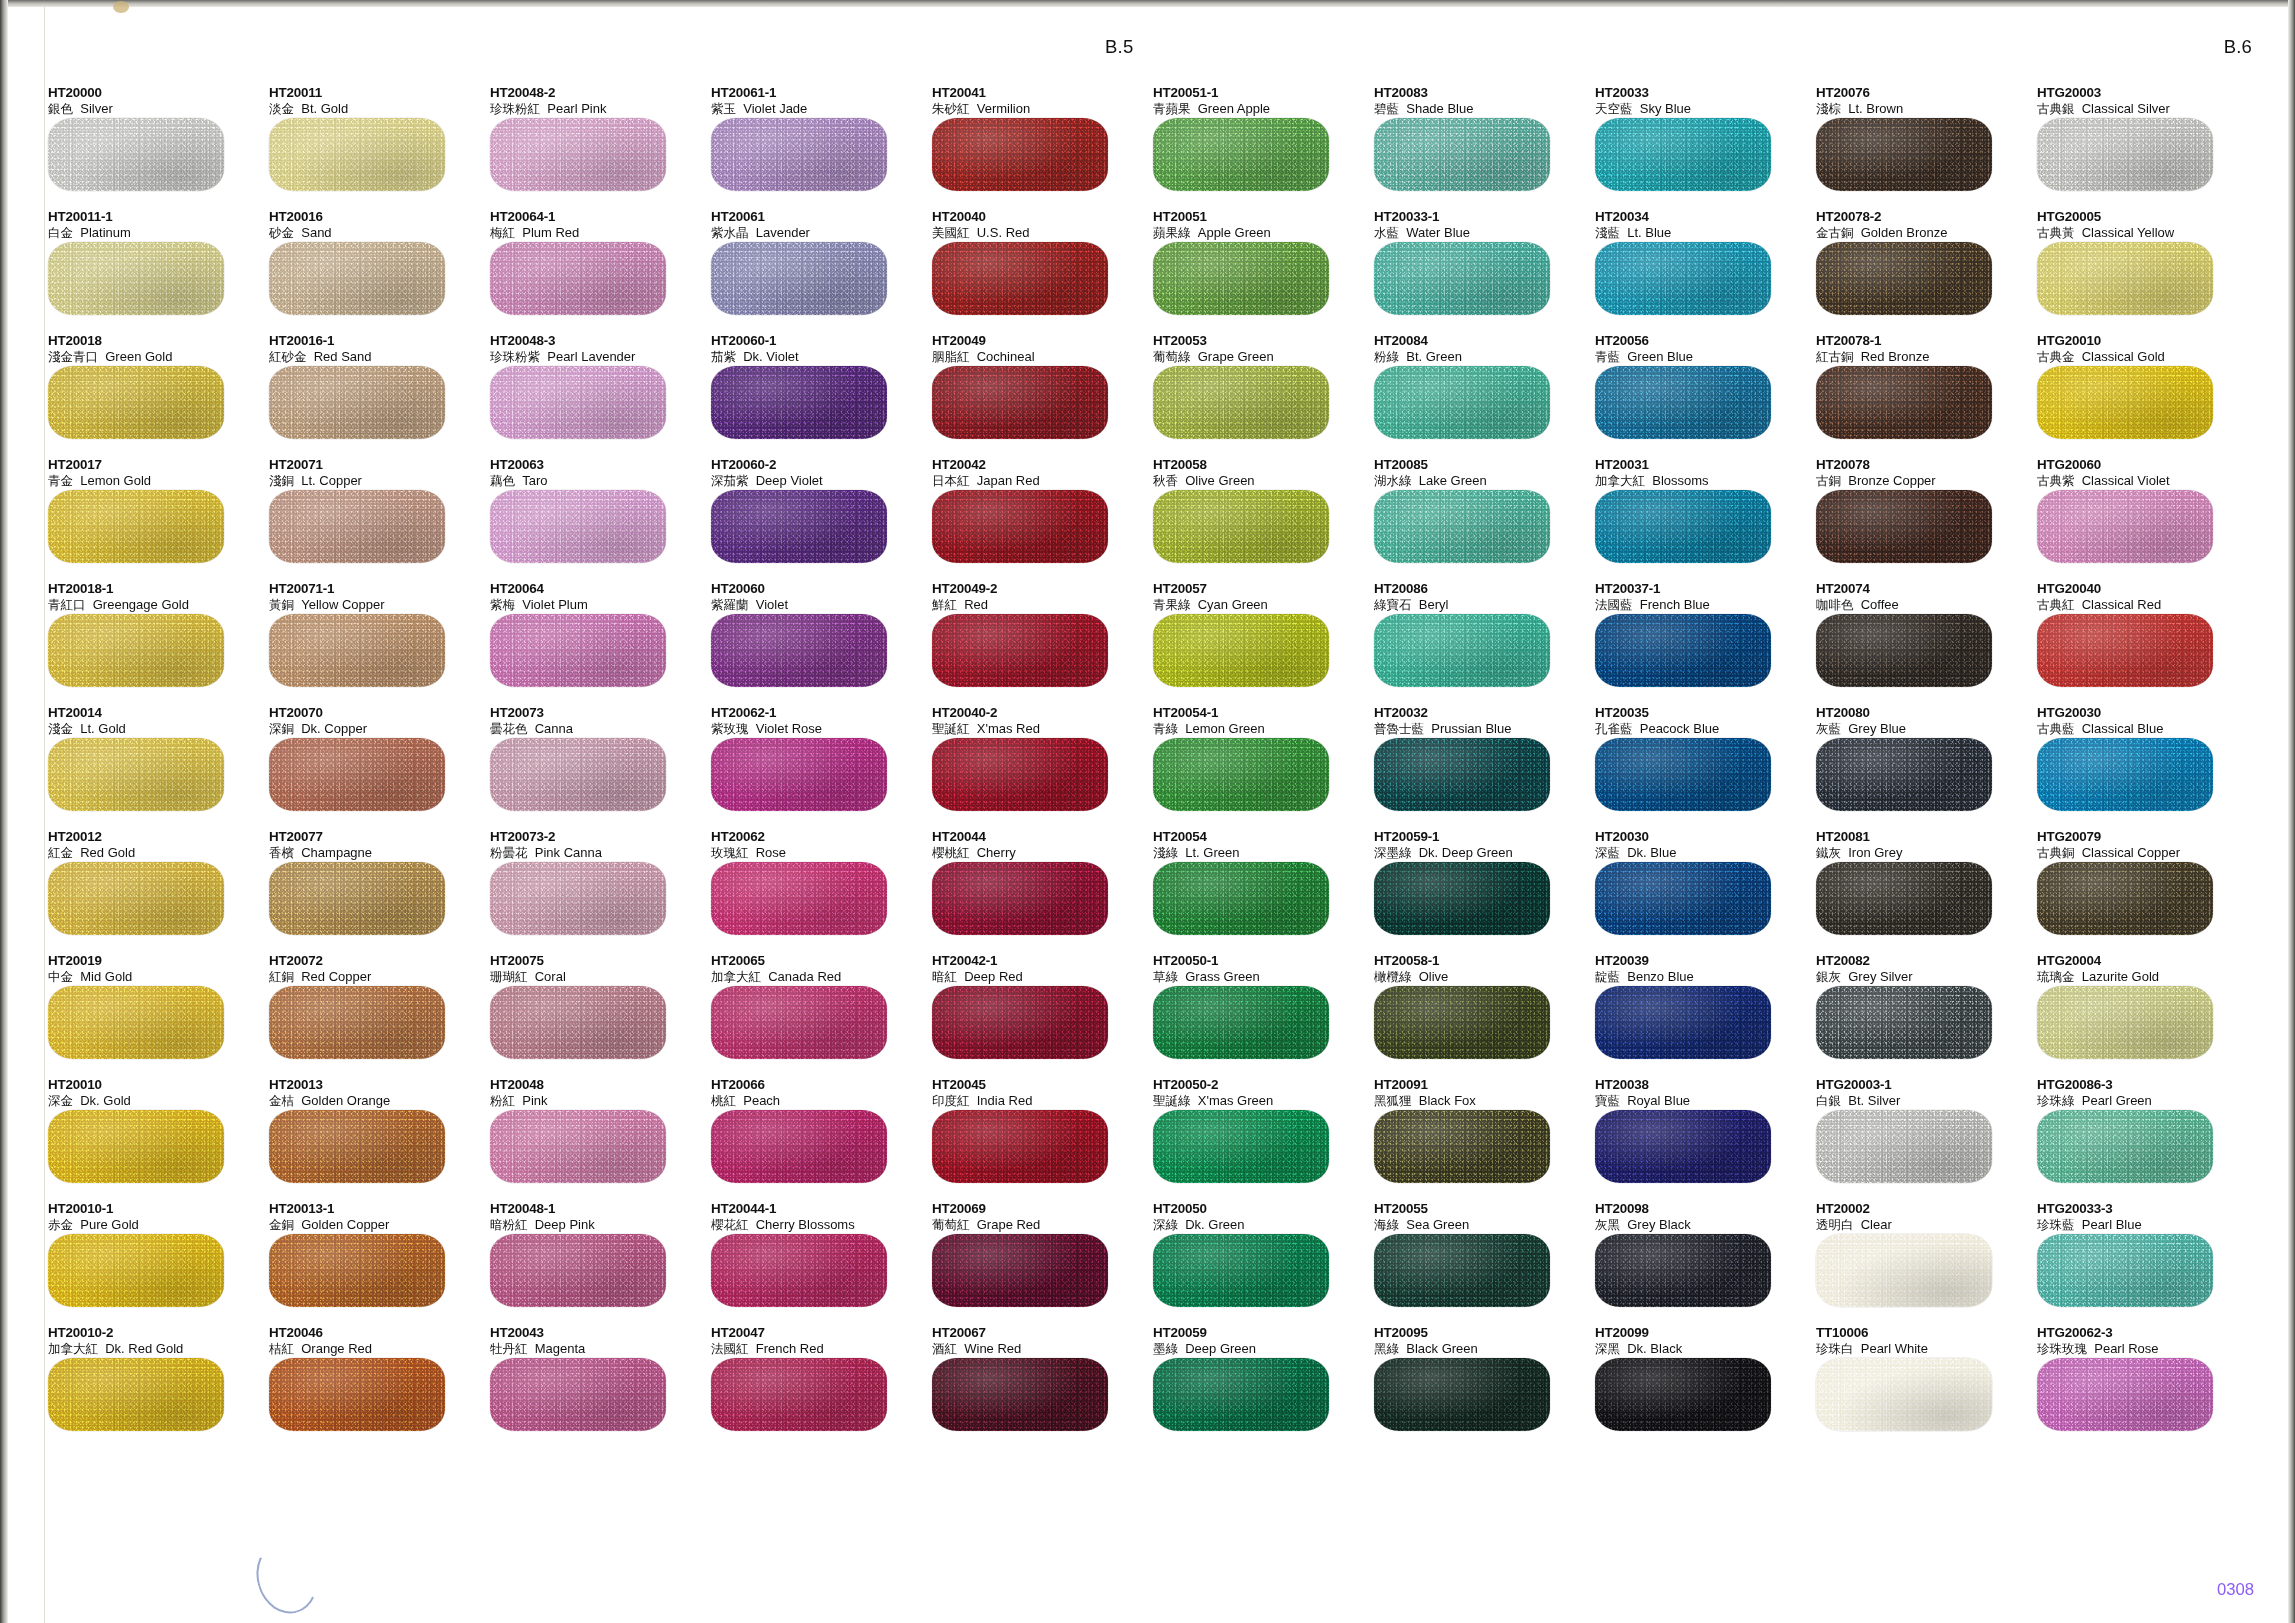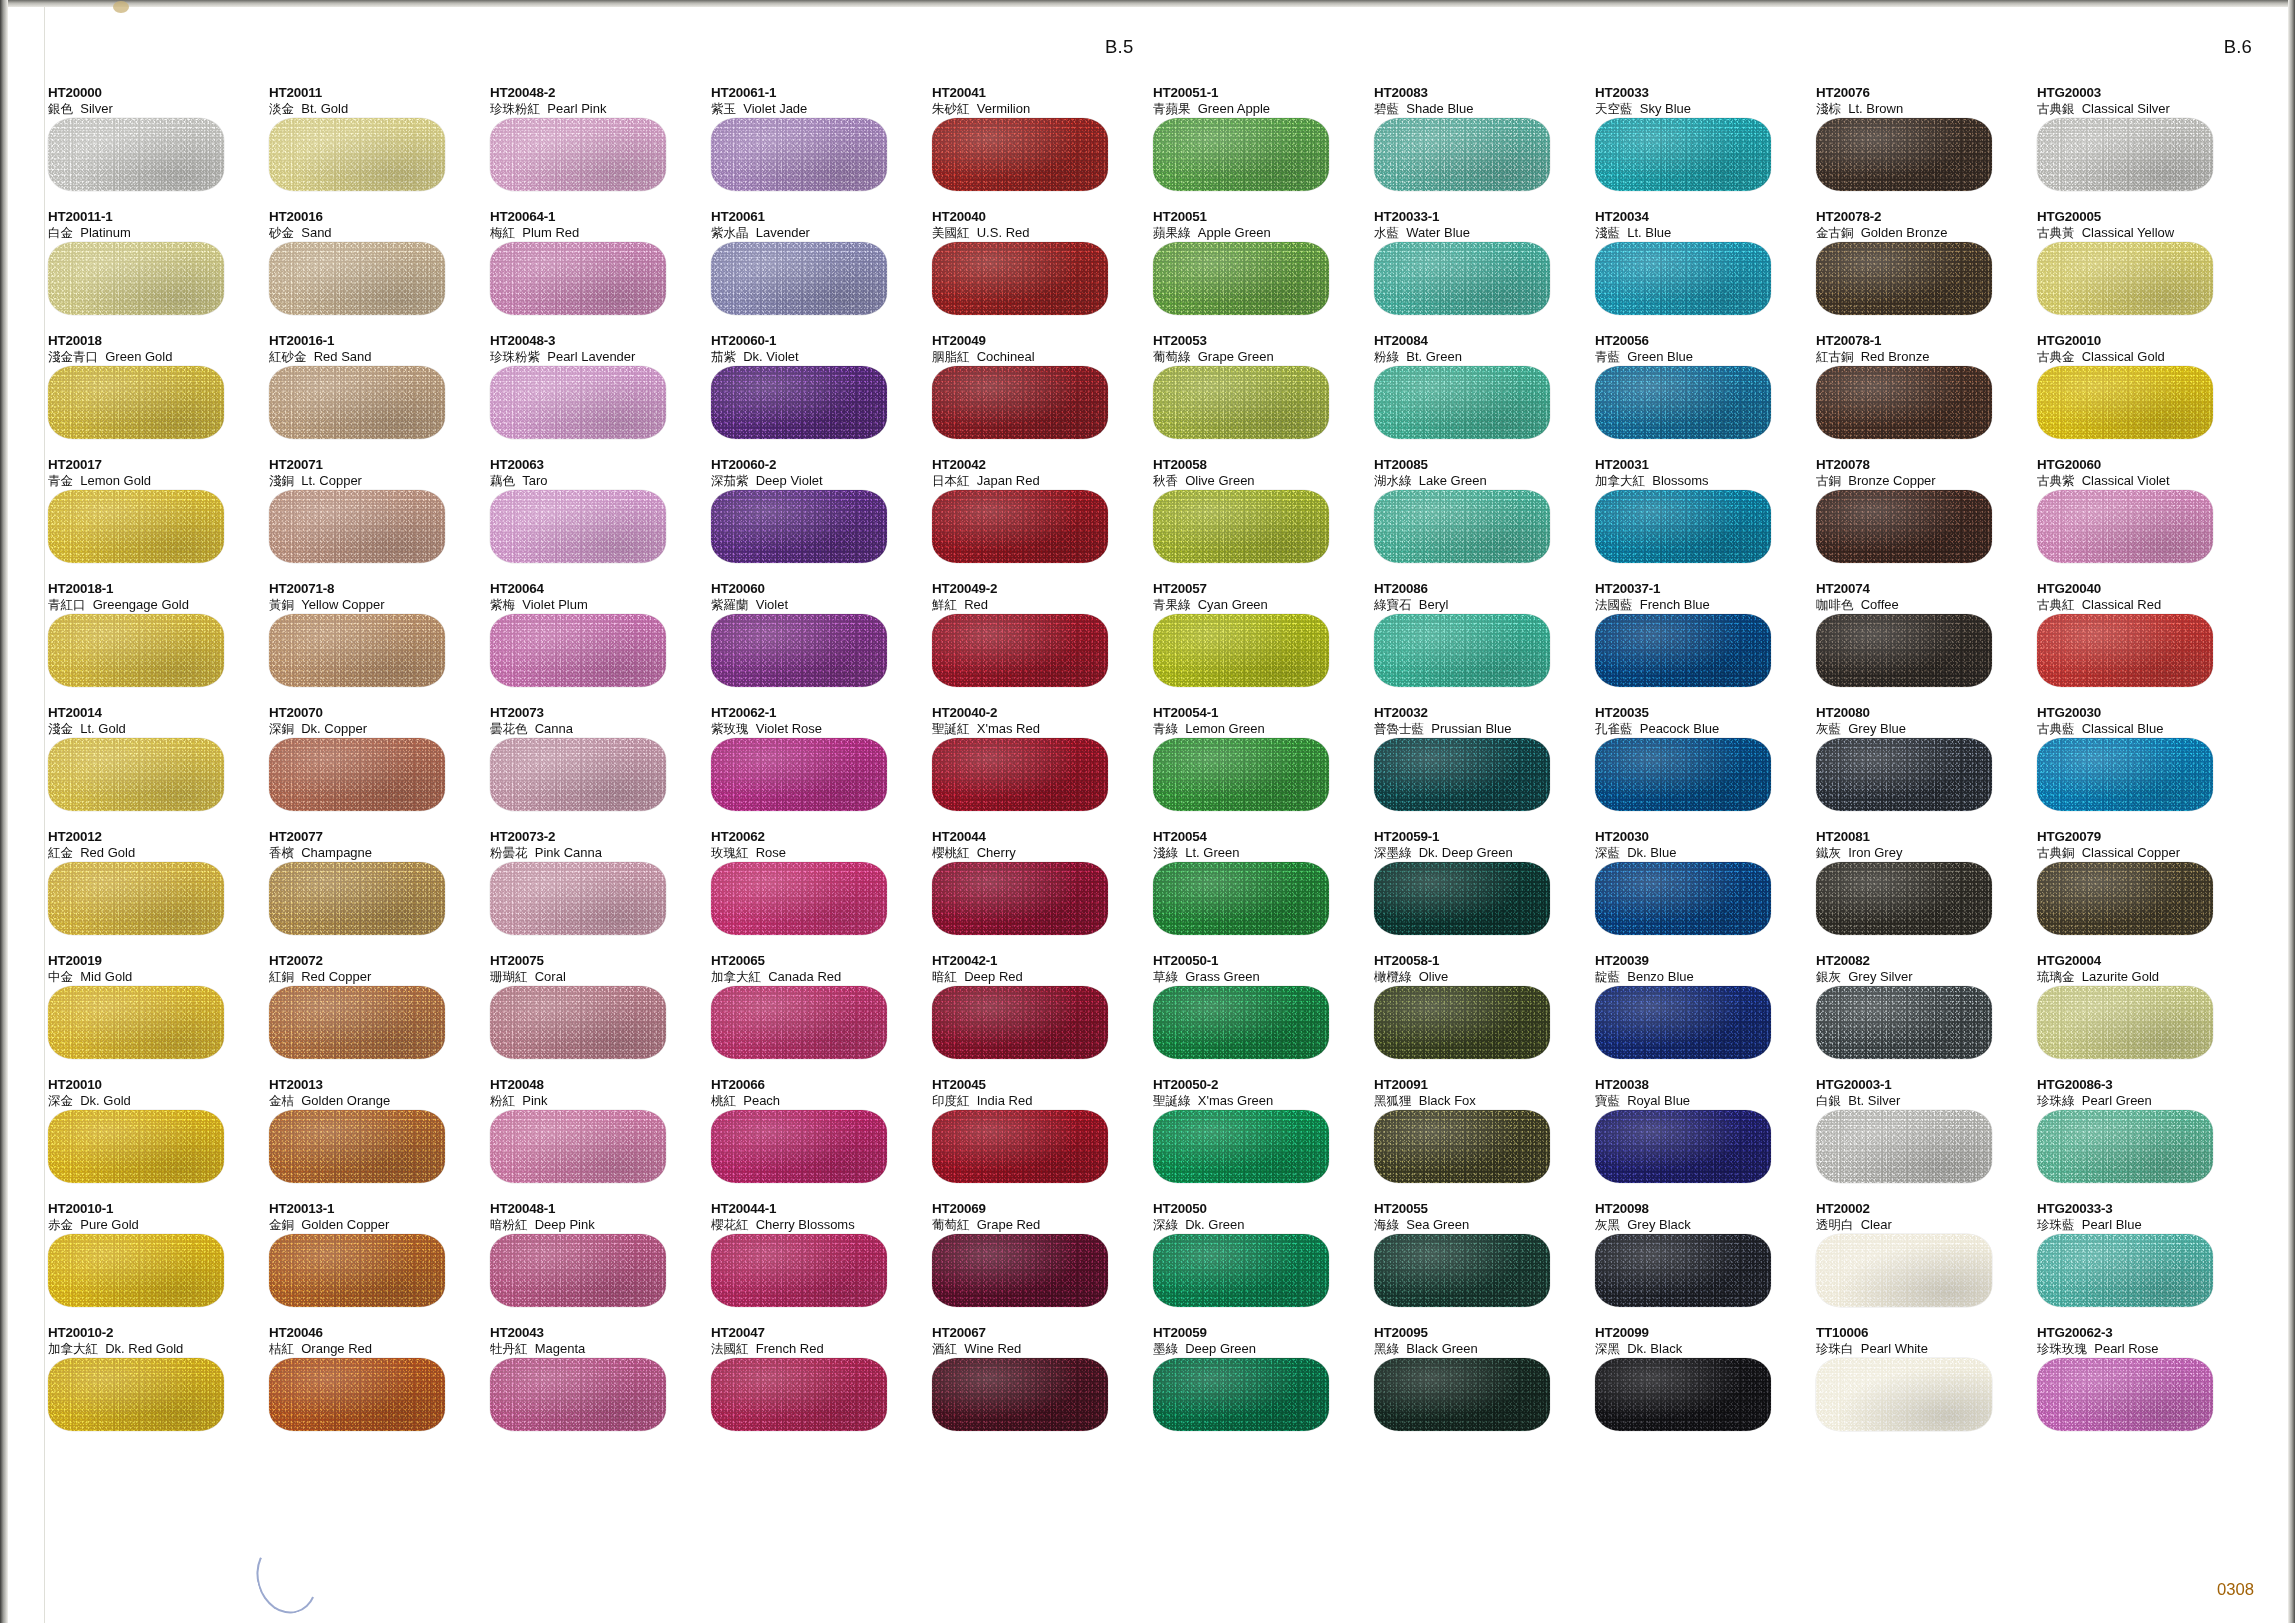--- a/index.html
+++ b/index.html
@@ -22,21 +22,21 @@
     background:#dcdbd4;opacity:.9;}
   .scan-pen{position:absolute;left:257px;top:1541px;width:56px;height:69px;
     border:2.3px solid #4a63a8;border-radius:50%;opacity:.55;
     transform:rotate(-16deg);border-top-color:transparent;border-right-color:transparent;}
 
   .page-head{position:absolute;top:36px;width:100%;height:24px;}
   .page-head .pg{position:absolute;font-size:18.5px;color:#111;letter-spacing:0.2px;}
   .pg-left{left:1105px;}
   .pg-right{right:43px;}
 
-  .footer-code{position:absolute;right:41px;bottom:24px;font-size:16.7px;color:#a16207;}
+  .footer-code{position:absolute;right:41px;bottom:24px;font-size:16.7px;color:#8b5cf6;}
 
   .grid{
     position:absolute;left:48px;top:86px;
     width:2212px;
     display:grid;
     grid-template-columns:repeat(10,221px);
     column-gap:0px;
   }
   .col{display:flex;flex-direction:column;}
   .cell{height:124px;position:relative;}
@@ -241,21 +241,21 @@
         <div class="code">HT20071</div>
         <div class="namerow"><span class="zh">淺銅</span>&nbsp; <span class="en">Lt. Copper</span></div>
         <div class="swatch">
           <div class="base" style="background: rgb(171, 133, 118);"></div>
           <div class="sparkle" style="background-image: radial-gradient(circle at 30% 30%, rgb(224, 183, 163) 0px, rgb(224, 183, 163) 0.5px, rgba(0, 0, 0, 0) 0.7px), radial-gradient(circle at 70% 65%, rgb(224, 183, 163) 0px, rgb(224, 183, 163) 0.6px, rgba(0, 0, 0, 0) 0.9px), radial-gradient(circle at 15% 80%, rgb(224, 183, 163) 0px, rgb(224, 183, 163) 0.4px, rgba(0, 0, 0, 0) 0.6px), radial-gradient(circle at 85% 20%, rgb(224, 183, 163) 0px, rgb(224, 183, 163) 0.7px, rgba(0, 0, 0, 0) 1px);"></div>
           <div class="sparkle2" style="background-image: radial-gradient(circle at 50% 12%, rgb(224, 183, 163) 0px, rgb(224, 183, 163) 0.5px, rgba(0, 0, 0, 0) 0.7px), radial-gradient(circle at 22% 55%, rgb(224, 183, 163) 0px, rgb(224, 183, 163) 0.4px, rgba(0, 0, 0, 0) 0.6px);"></div>
           <div class="shade"></div>
         </div>
       </div>
       <div class="cell">
-        <div class="code">HT20071-8</div>
+        <div class="code">HT20071-1</div>
         <div class="namerow"><span class="zh">黃銅</span>&nbsp; <span class="en">Yellow Copper</span></div>
         <div class="swatch">
           <div class="base" style="background: rgb(169, 130, 99);"></div>
           <div class="sparkle" style="background-image: radial-gradient(circle at 30% 30%, rgb(221, 181, 140) 0px, rgb(221, 181, 140) 0.5px, rgba(0, 0, 0, 0) 0.7px), radial-gradient(circle at 70% 65%, rgb(221, 181, 140) 0px, rgb(221, 181, 140) 0.6px, rgba(0, 0, 0, 0) 0.9px), radial-gradient(circle at 15% 80%, rgb(221, 181, 140) 0px, rgb(221, 181, 140) 0.4px, rgba(0, 0, 0, 0) 0.6px), radial-gradient(circle at 85% 20%, rgb(221, 181, 140) 0px, rgb(221, 181, 140) 0.7px, rgba(0, 0, 0, 0) 1px);"></div>
           <div class="sparkle2" style="background-image: radial-gradient(circle at 50% 12%, rgb(221, 181, 140) 0px, rgb(221, 181, 140) 0.5px, rgba(0, 0, 0, 0) 0.7px), radial-gradient(circle at 22% 55%, rgb(221, 181, 140) 0px, rgb(221, 181, 140) 0.4px, rgba(0, 0, 0, 0) 0.6px);"></div>
           <div class="shade"></div>
         </div>
       </div>
       <div class="cell">
         <div class="code">HT20070</div>

